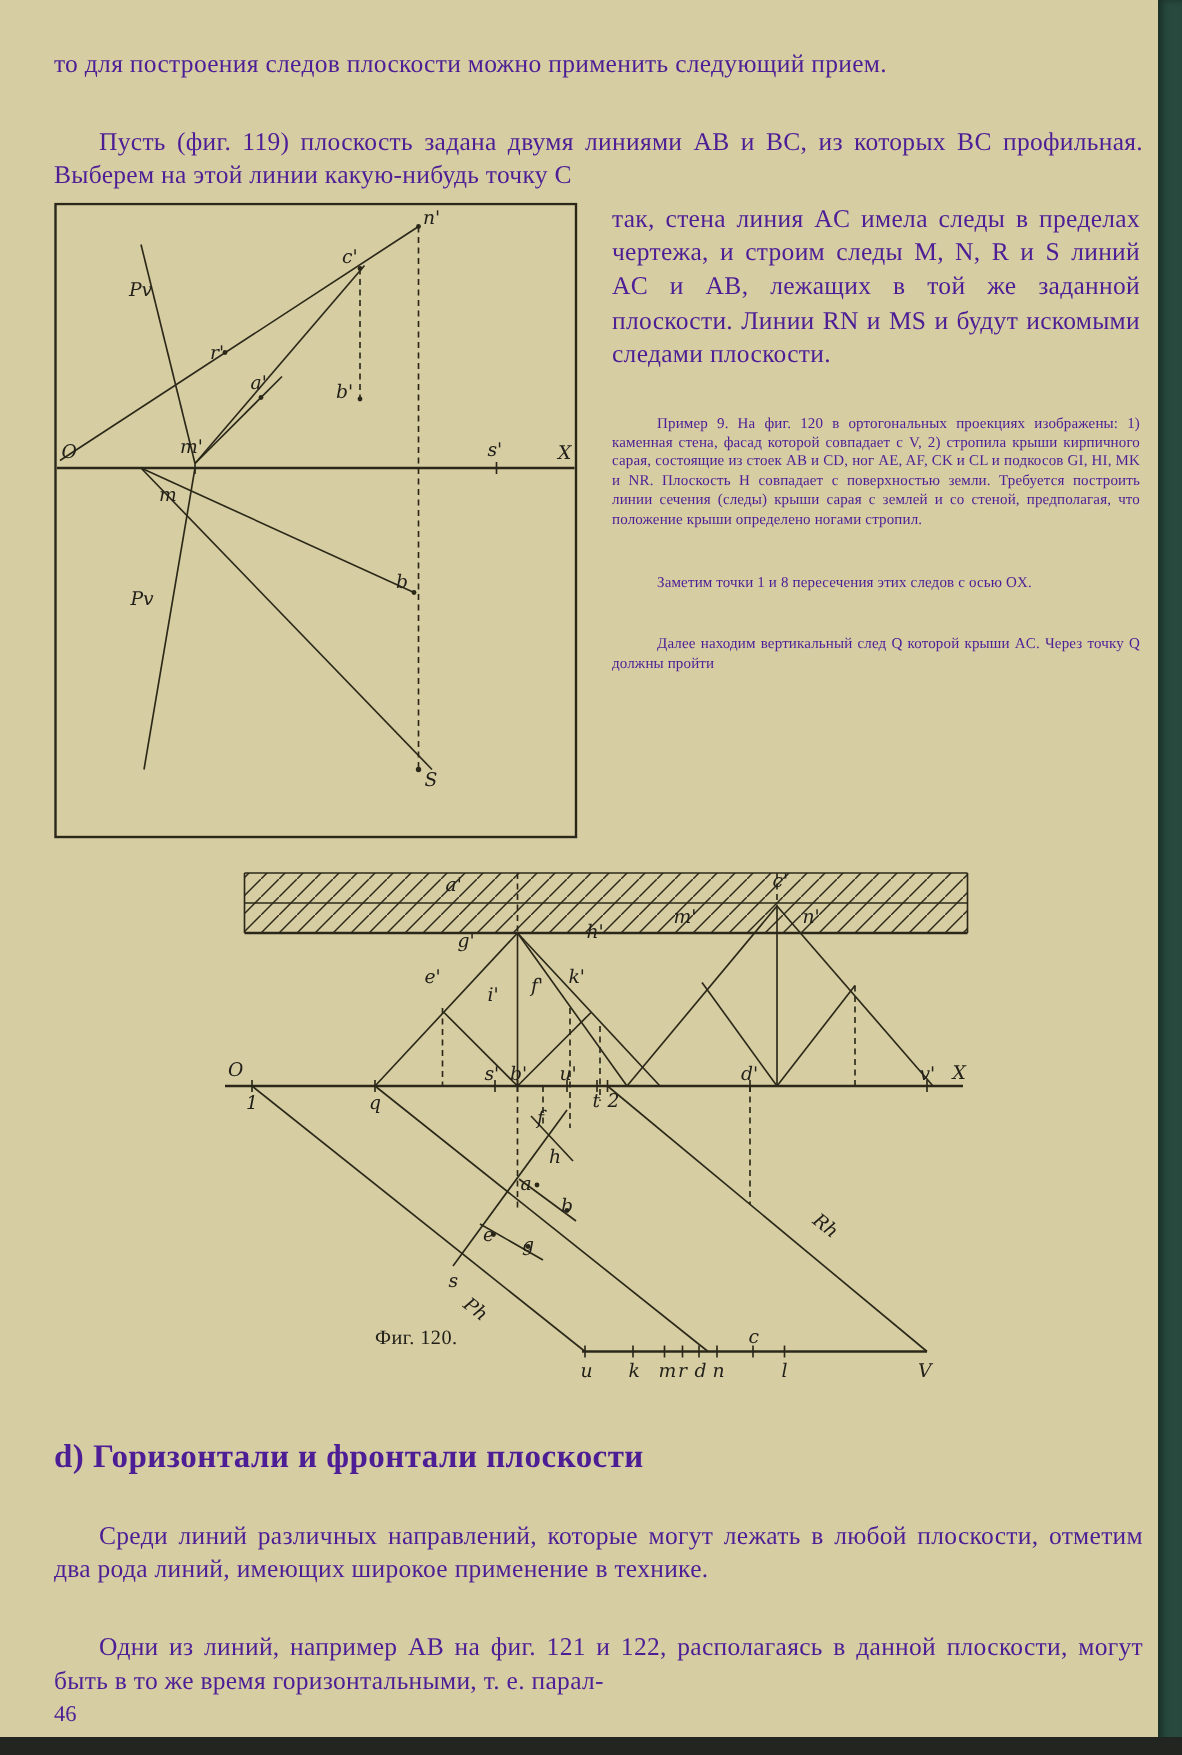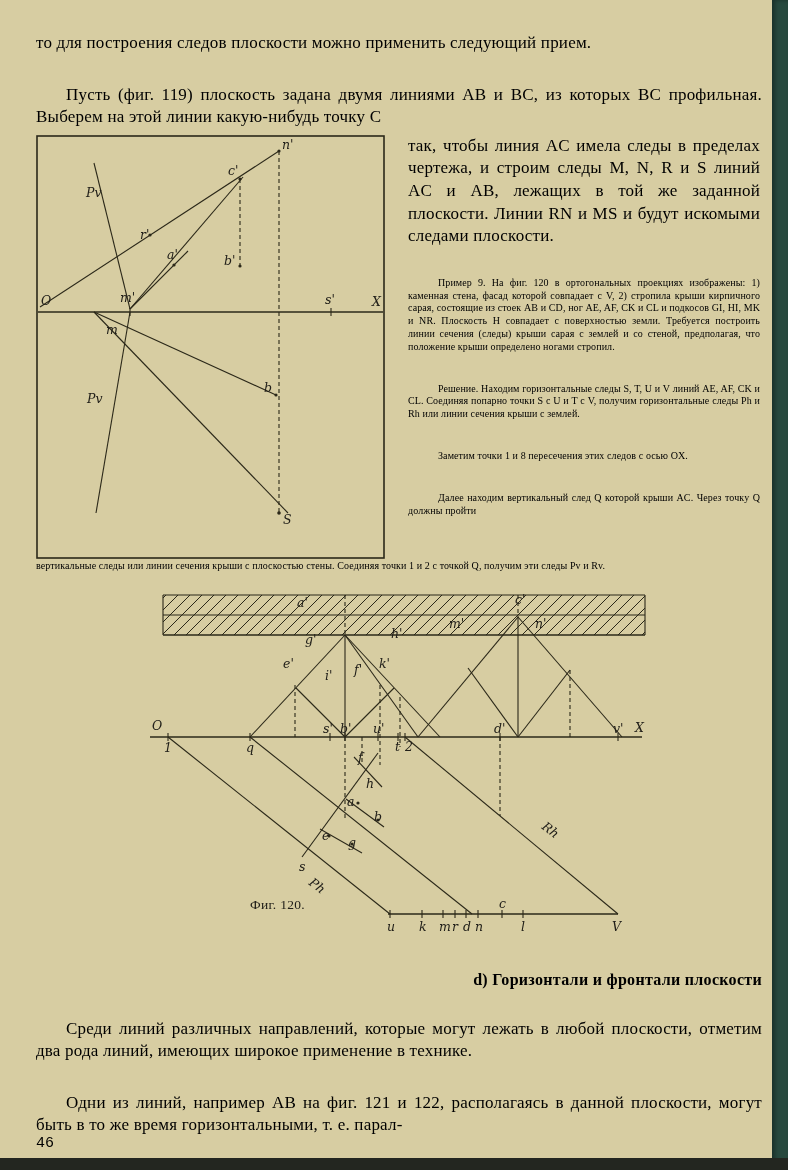--- a/index.html
+++ b/index.html
@@ -2,21 +2,21 @@
 <html lang="ru"><head>
 <meta charset="utf-8">
 <style>
   html,body { margin:0; padding:0; background:#8a8474; }
   .page {
     position:relative;
     width:788px; height:1170px;
     background:#d7cda2;
     overflow:hidden;
     font-family:"Liberation Serif", serif;
-    color:#000000;
+    color:#4c1d95;
   }
   .edge-right {
     position:absolute; top:0; right:0; width:16px; height:100%;
     background:#27493e;
     box-shadow: inset 3px 0 4px rgba(0,0,0,.35);
   }
   .edge-bottom {
     position:absolute; left:0; bottom:0; width:100%; height:12px;
     background:#232620;
   }
@@ -34,25 +34,25 @@
   .indent { text-indent:30px;margin-top:29px; }
   .fig-row { display:flex; margin-top:6px; }
   .fig119-block { width:372px; flex:none; }
   .rightcol { width:352px; flex:none; }
   .rightcol .body-text { margin-bottom:8px; }
   .caption {
     font-size:13.5px; margin:6px 0 0 42px; letter-spacing:.3px;
   }
   .fig120-block { margin:14px 0 0 114px; width:500px; }
   .section-heading {
-    text-align:right; font-weight:bold; font-size:16px;
+    text-align:left; font-weight:bold; font-size:22px;
     margin:24px 0 14px 0; letter-spacing:.3px;
   }
   .page-number {
-    position:absolute; left:36px; bottom:18px; font-size:15px;font-family:Liberation Mono, monospace;
+    position:absolute; left:36px; bottom:18px; font-size:15px;
   }
   svg.fig { display:block; }
   svg.fig .ln { stroke:#2b2819; stroke-width:1.1; fill:none; }
   svg.fig .thick { stroke-width:1.6; }
   svg.fig .dash { stroke-dasharray:4 3; }
   svg.fig .dot { fill:#2b2819; stroke:none; }
   .fig-label {
     font-family:"DejaVu Serif", serif; font-style:italic;
     font-size:12.5px; fill:#22201a;
   }
@@ -112,29 +112,27 @@
             <text x="289" y="169" class="fig-label">s'</text>
             <text x="336" y="171" class="fig-label">X</text>
             <text x="70" y="199" class="fig-label">m</text>
             <text x="51" y="268" class="fig-label">Pv</text>
             <text x="228" y="257" class="fig-label">b</text>
             <text x="247" y="389" class="fig-label">S</text>
           </svg>
       </div>
 
       <div class="rightcol">
-        <p class="body-text">так, чтобы линия AC имела следы в пределах чертежа, и строим следы M, N, R и S линий AC и AB, лежащих в той же заданной плоскости. Линии RN и MS и будут искомыми следами плоскости.</p>
+        <p class="body-text">так, стена линия AC имела следы в пределах чертежа, и строим следы M, N, R и S линий AC и AB, лежащих в той же заданной плоскости. Линии RN и MS и будут искомыми следами плоскости.</p>
         <p class="small-text indent">Пример 9. На фиг. 120 в ортогональных проекциях изображены: 1) каменная стена, фасад которой совпадает с V, 2) стропила крыши кирпичного сарая, состоящие из стоек AB и CD, ног AE, AF, CK и CL и подкосов GI, HI, MK и NR. Плоскость H совпадает с поверхностью земли. Требуется построить линии сечения (следы) крыши сарая с землей и со стеной, предполагая, что положение крыши определено ногами стропил.</p>
-        <p class="small-text indent">Решение. Находим горизонтальные следы S, T, U и V линий AE, AF, CK и CL. Соединяя попарно точки S с U и T с V, получим горизонтальные следы Ph и Rh или линии сечения крыши с землей.</p>
         <p class="small-text indent">Заметим точки 1 и 8 пересечения этих следов с осью OX.</p>
         <p class="small-text indent">Далее находим вертикальный след Q которой крыши AC. Через точку Q должны пройти</p>
       </div>
     </div>
 
-    <p class="small-text">вертикальные следы или линии сечения крыши с плоскостью стены. Соединяя точки 1 и 2 с точкой Q, получим эти следы Pv и Rv.</p>
 
     <div class="fig120-block">
       <svg class="fig" width="500" height="360" viewBox="0 0 500 360">
         <defs>
           <pattern id="hatch" patternUnits="userSpaceOnUse" width="12" height="12">
             <path d="M-2,14 L14,-2" stroke="#2b2819" stroke-width="1"></path>
           </pattern>
         </defs>
 
         <rect x="13" y="8" width="482" height="40" fill="url(#hatch)"></rect>

